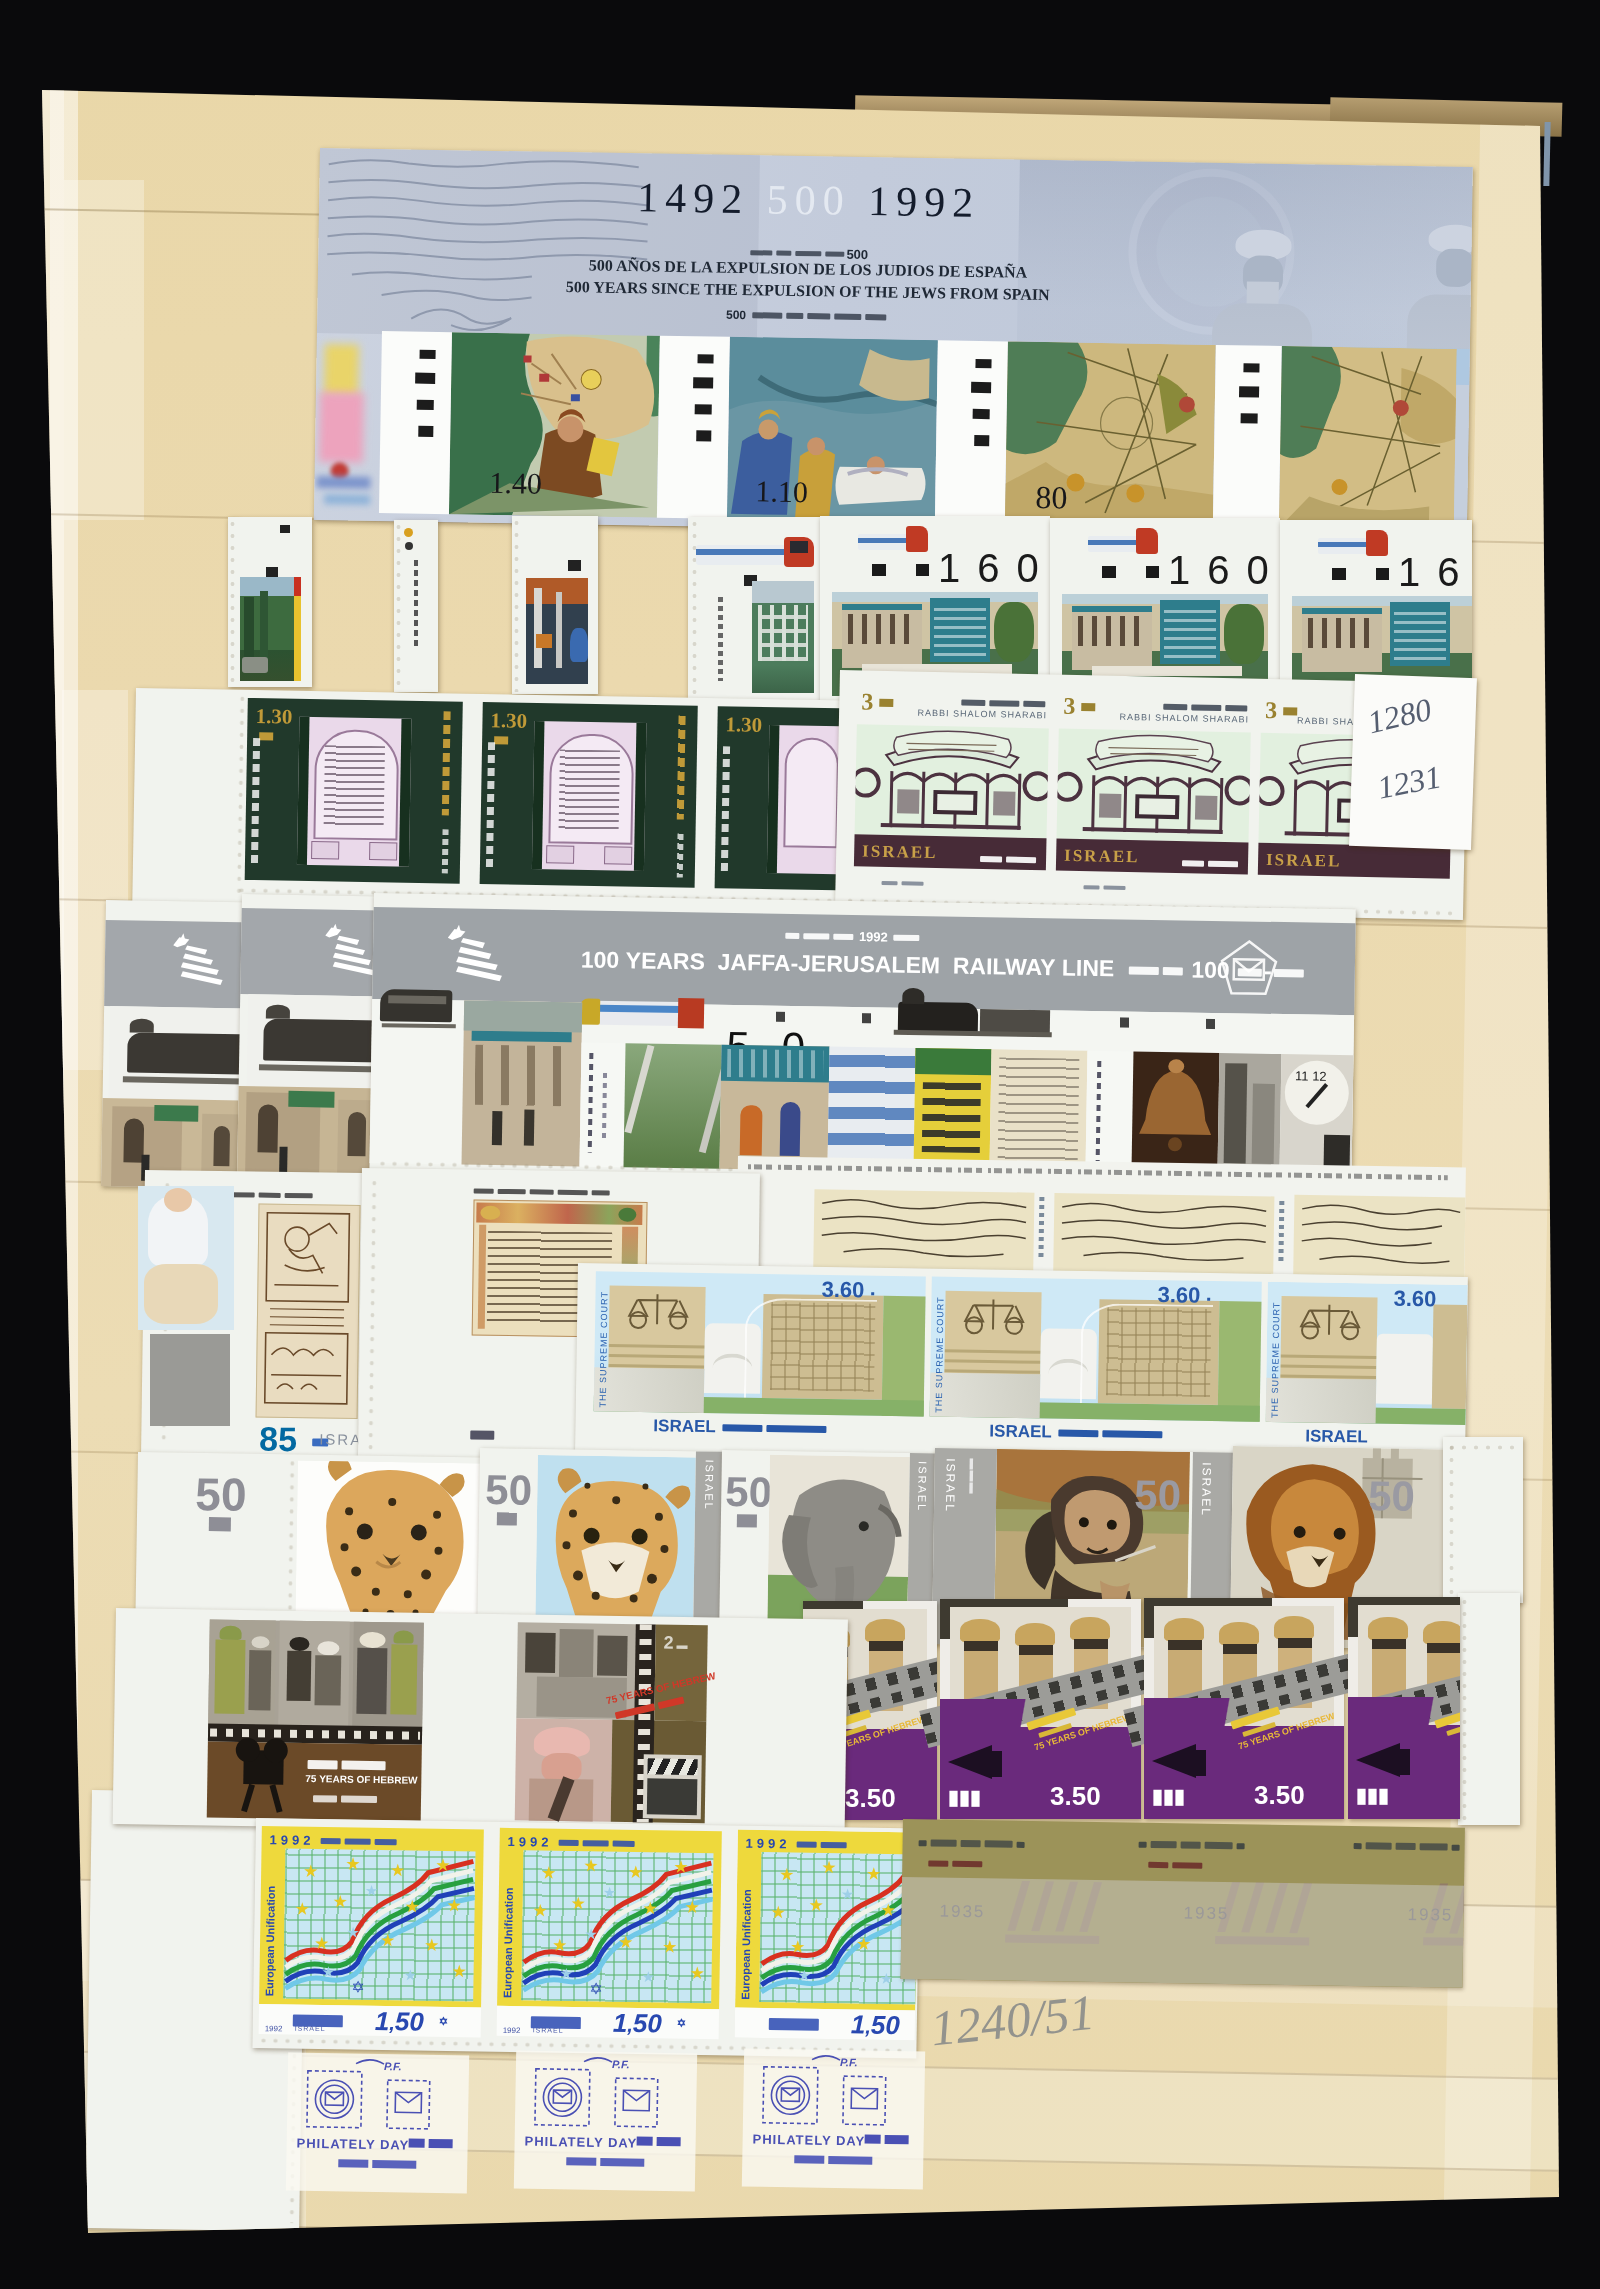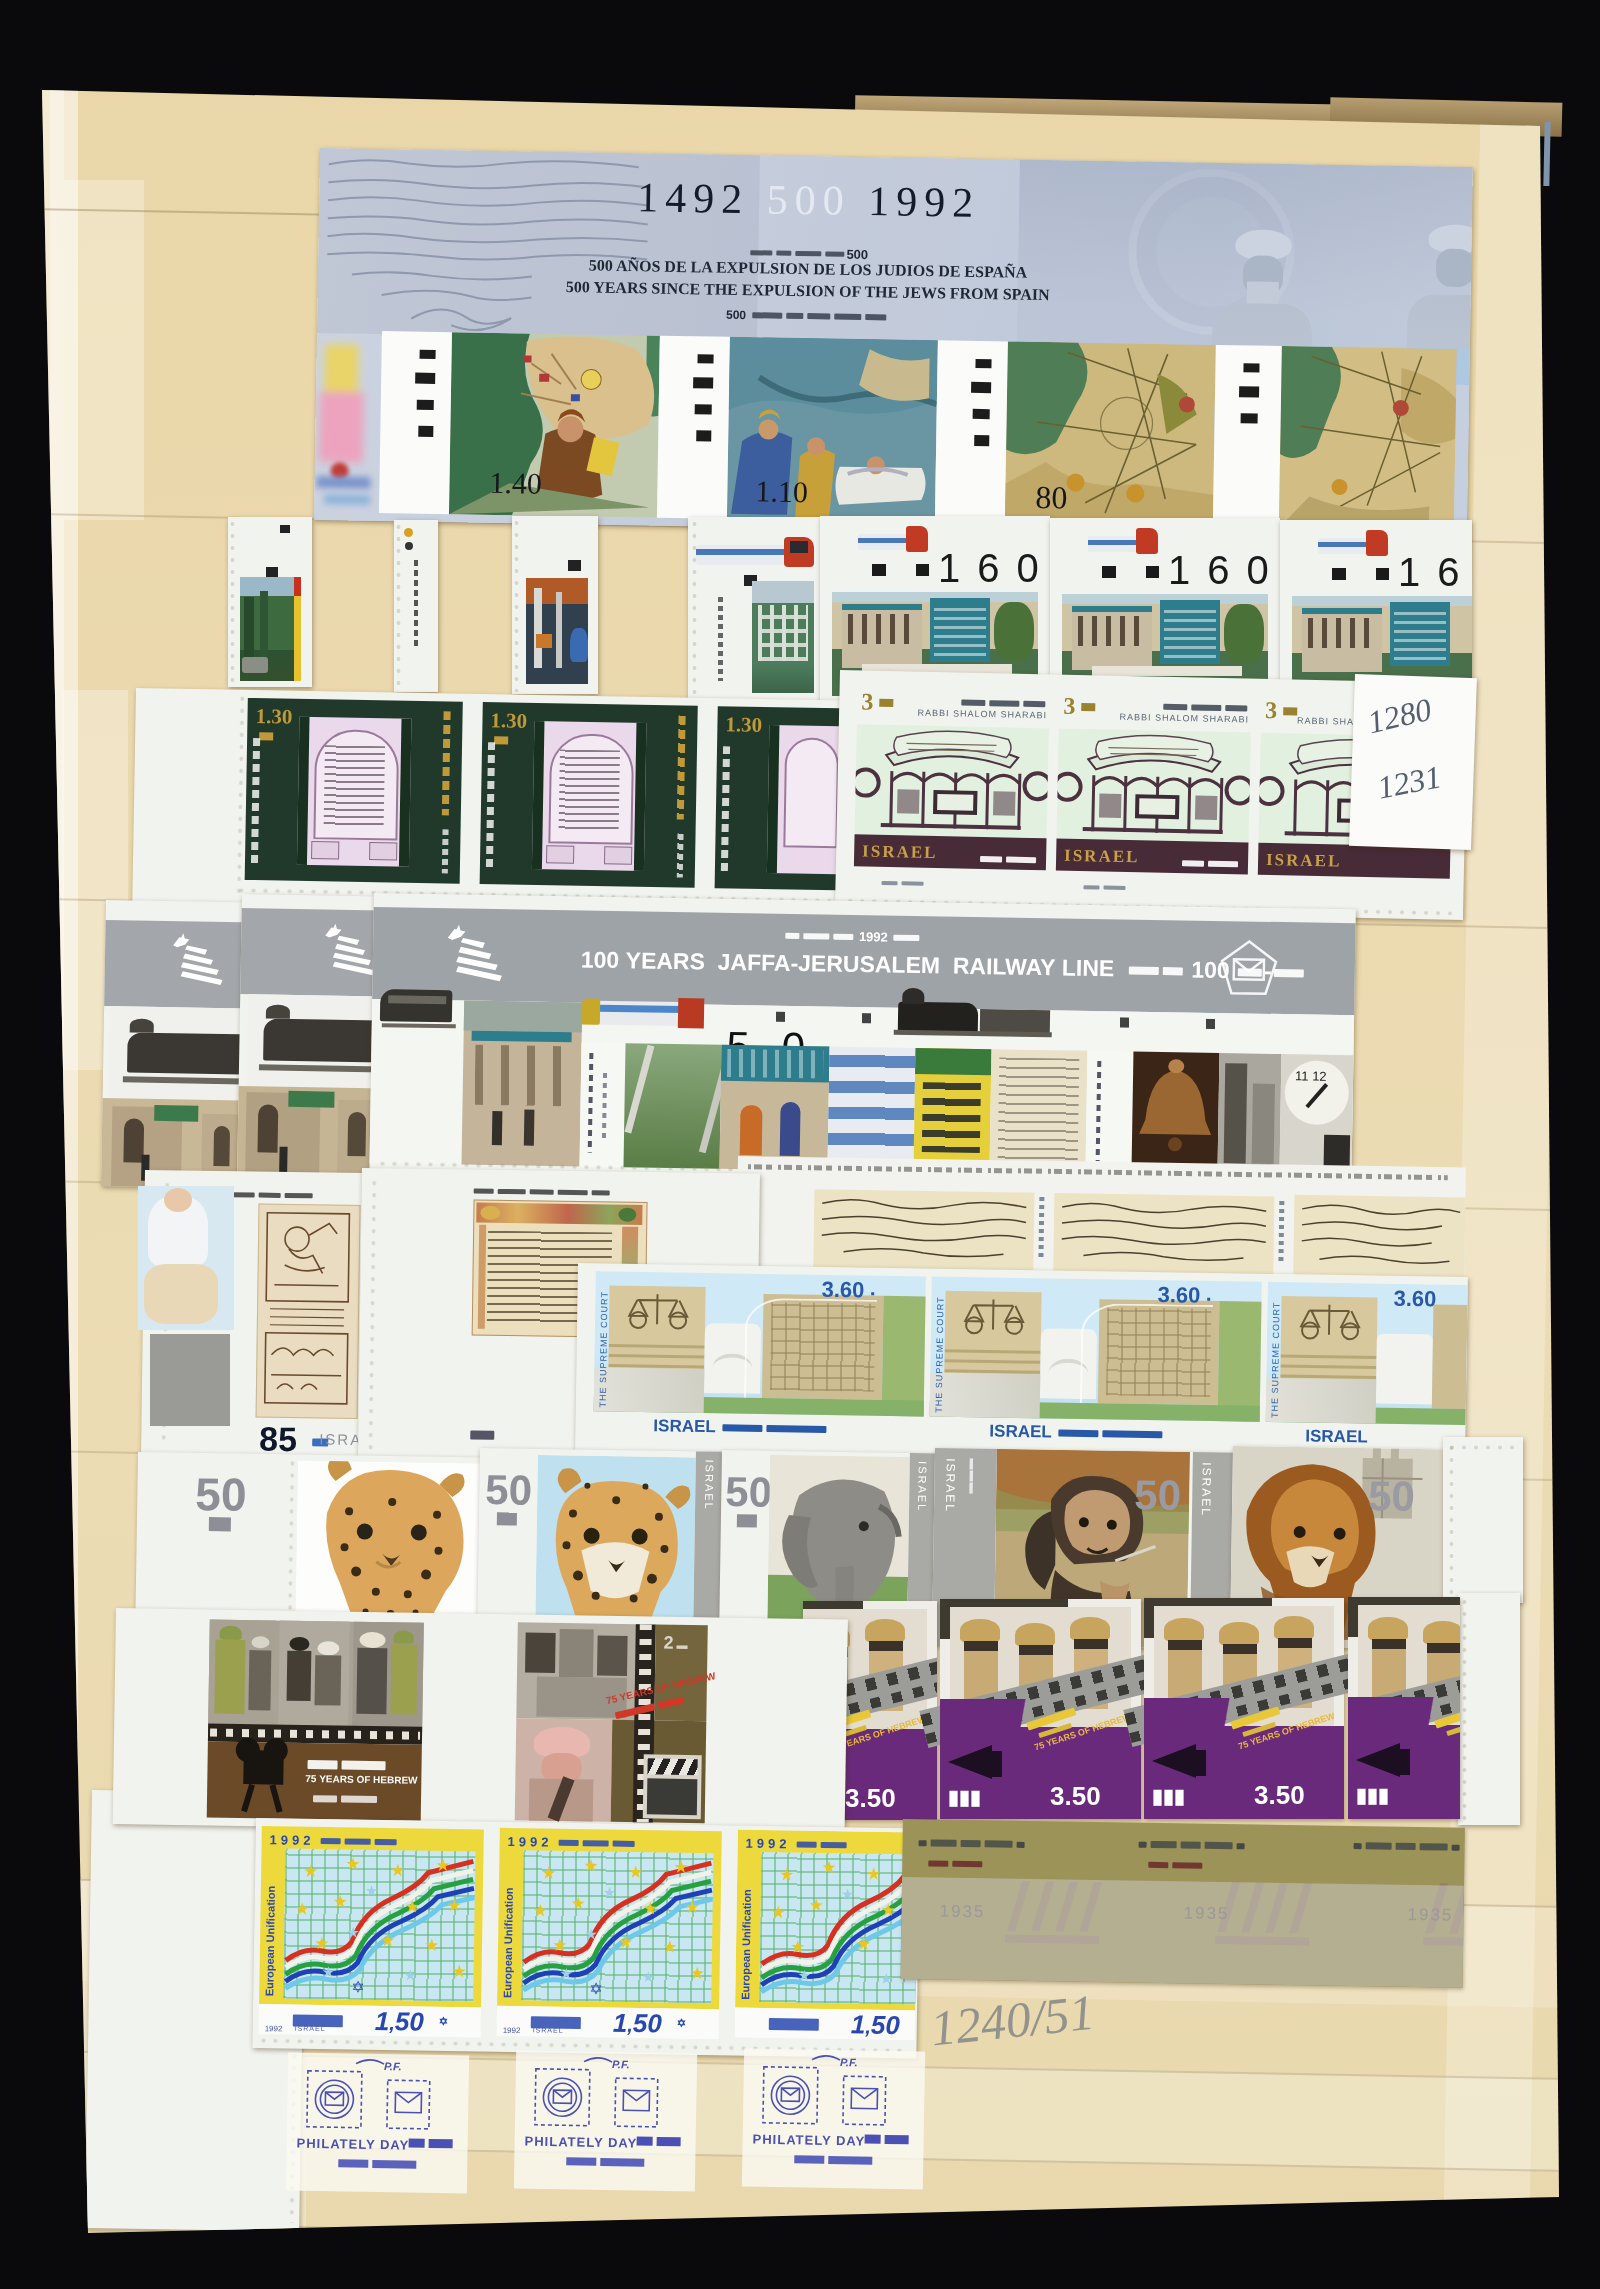--- a/index.html
+++ b/index.html
@@ -632,21 +632,21 @@
         <g stroke="#6a4a2a" stroke-width="1.6" fill="none">
           <rect x="8" y="8" width="82" height="88"></rect>
           <circle cx="38" cy="34" r="12"></circle>
           <path d="M30 44 q10 14 24 6 l10 18 M50 30 l20 -12 8 10 M26 60 q20 10 40 2 M16 80 h64"></path>
           <path d="M12 104 h74 M12 112 h74 M12 120 h74" stroke-width="1.2"></path>
           <rect x="8" y="128" width="82" height="70"></rect>
           <path d="M14 150 q12 -14 22 0 q10 -12 20 0 q10 -12 20 0 M14 170 h70 M20 184 q8 -10 16 0 M44 184 q8 -10 16 0"></path>
         </g>
       </svg>
     </div>
-    <div class="ab" style="left:118px;top:248px;font-size:34px;color:#0f172a;font-weight:bold;">85 <span style="font-size:14px;">&nbsp;</span><span class="gb" style="width:16px;height:8px;background:#3a6cc0;"></span></div>
+    <div class="ab" style="left:118px;top:248px;font-size:34px;color:#0369a1;font-weight:bold;">85 <span style="font-size:14px;">&nbsp;</span><span class="gb" style="width:16px;height:8px;background:#3a6cc0;"></span></div>
     <div class="ab" style="left:178px;top:258px;font-size:15px;color:#8a929e;letter-spacing:2px;">ISRA</div>
   </div>
 
   <div class="ab" id="libpart" style="left:138px;top:1186px;width:100px;height:240px;">
 
     <div class="ab" style="left:0;top:0;width:96px;height:144px;background:#d8e8f0;">
       <div class="ab" style="left:10px;top:10px;width:60px;height:70px;background:#f2f4f6;border-radius:40% 40% 20% 20%;"></div>
       <div class="ab" style="left:26px;top:2px;width:28px;height:24px;background:#e8c8a8;border-radius:50%;"></div>
       <div class="ab" style="left:6px;top:78px;width:74px;height:60px;background:#e8d8b8;border-radius:30%;"></div>
     </div>

